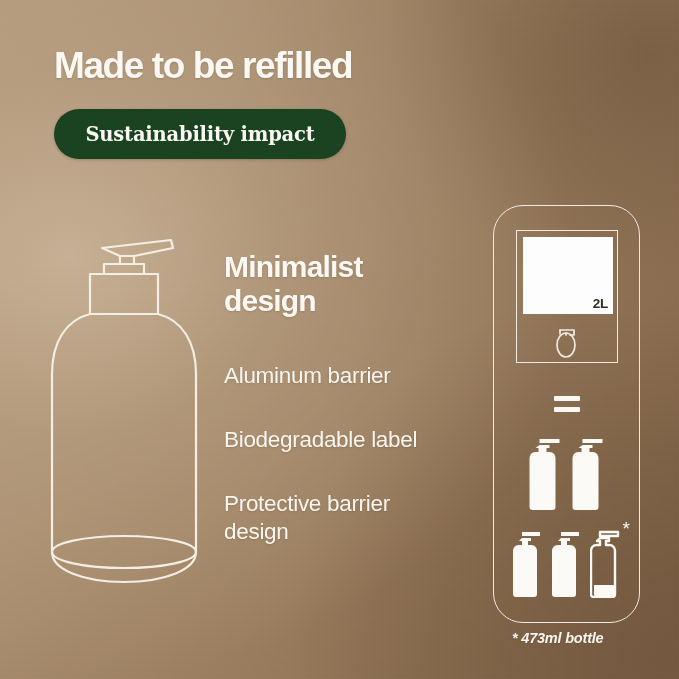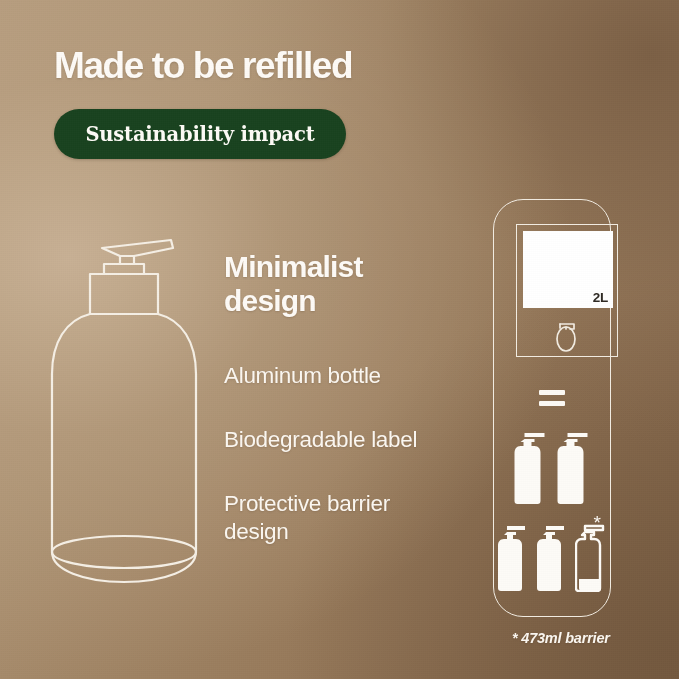--- a/index.html
+++ b/index.html
@@ -96,22 +96,22 @@
     margin-bottom: 36px;
     letter-spacing: -0.3px;
     text-shadow: 0 1px 2px rgba(70,50,32,0.18);
   }
   .feature-item:last-child { margin-bottom: 0; }
 
   
   .refill-panel {
     position: absolute;
     left: 493px;
-    top: 199px;
-    width: 118px;
+    top: 205px;
+    width: 147px;
     height: 418px;
     border: 1.6px solid #f2ece2;
     border-radius: 30px;
   }
 
   .box-2l {
     position: absolute;
     left: 22px;
     top: 24px;
     width: 102px;
@@ -202,21 +202,21 @@
 
       <path d="M6 330 C6 348 38 360 78 360 C118 360 150 348 150 330"></path>
       <path d="M150 330 C150 312 118 300 78 300 C38 300 6 312 6 330" stroke-opacity="0"></path>
       <ellipse cx="78" cy="330" rx="72" ry="16"></ellipse>
     </svg>
   </div>
 
   <div class="feature-col">
     <div class="feature-title">Minimalist design</div>
 
-    <div class="feature-item">Aluminum bottle</div>
+    <div class="feature-item">Aluminum barrier</div>
 
     <div class="feature-item">Biodegradable label</div>
 
     <div class="feature-item">Protective barrier design</div>
   </div>
 
   <div class="refill-panel">
 
     <div class="box-2l">
       <div class="box-2l-fill">
@@ -261,15 +261,15 @@
       <svg width="32" height="70" viewBox="0 0 32 70">
         <path d="M10 10 h9 v3 h-3 v4 h3 c4 0 6 3 6 6 v43 c0 2 -1 3 -3 3 h-18 c-2 0 -3 -1 -3 -3 v-43 c0 -3 2 -6 6 -6 h3 v-4 h-3 z
                  M10 4 h18 v4 h-18 z" fill="none" stroke="#fdfbf7" stroke-width="2.4" stroke-linejoin="round"></path>
         <path d="M4 57 h22 v9 c0 2 -1 3 -3 3 h-16 c-2 0 -3 -1 -3 -3 z" fill="#fdfbf7"></path>
       </svg>
     </div>
 
     <div class="asterisk-mark">*</div>
   </div>
 
-  <div class="footnote">* 473ml barrier</div>
+  <div class="footnote">* 473ml bottle</div>
 
 </div>
 
 </body></html>

